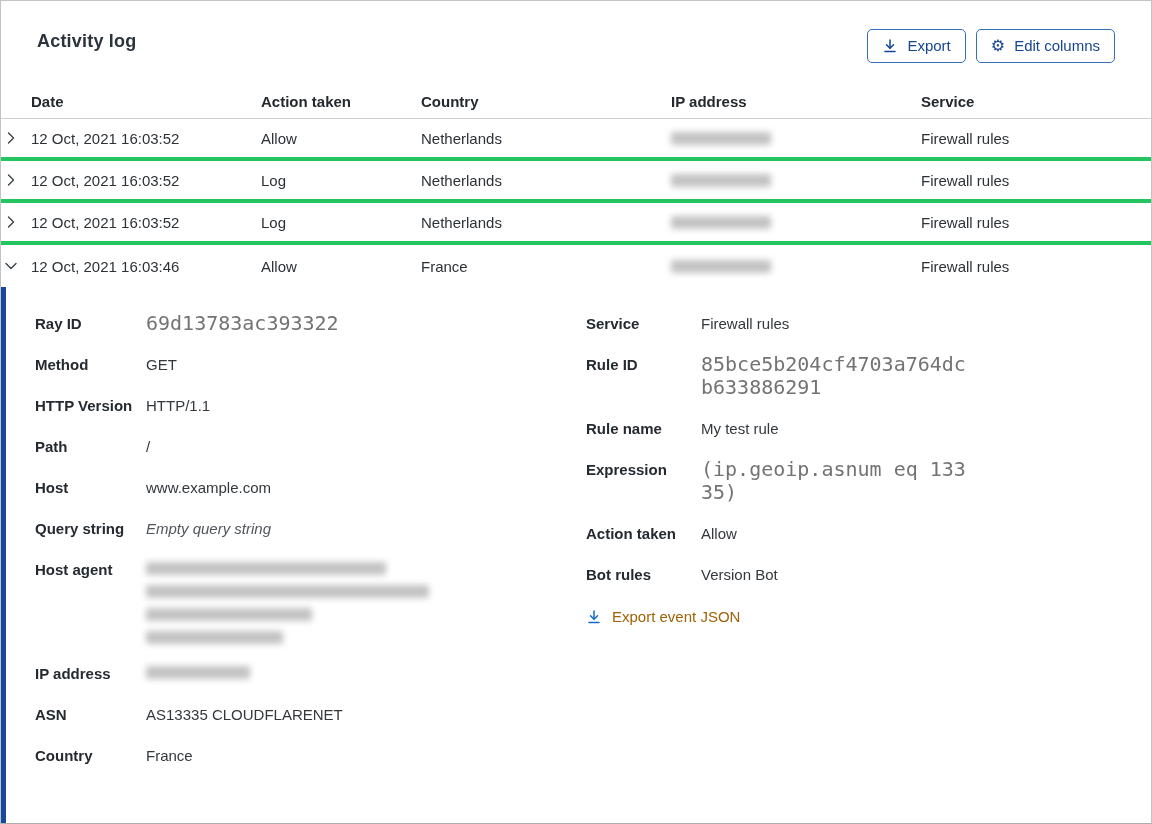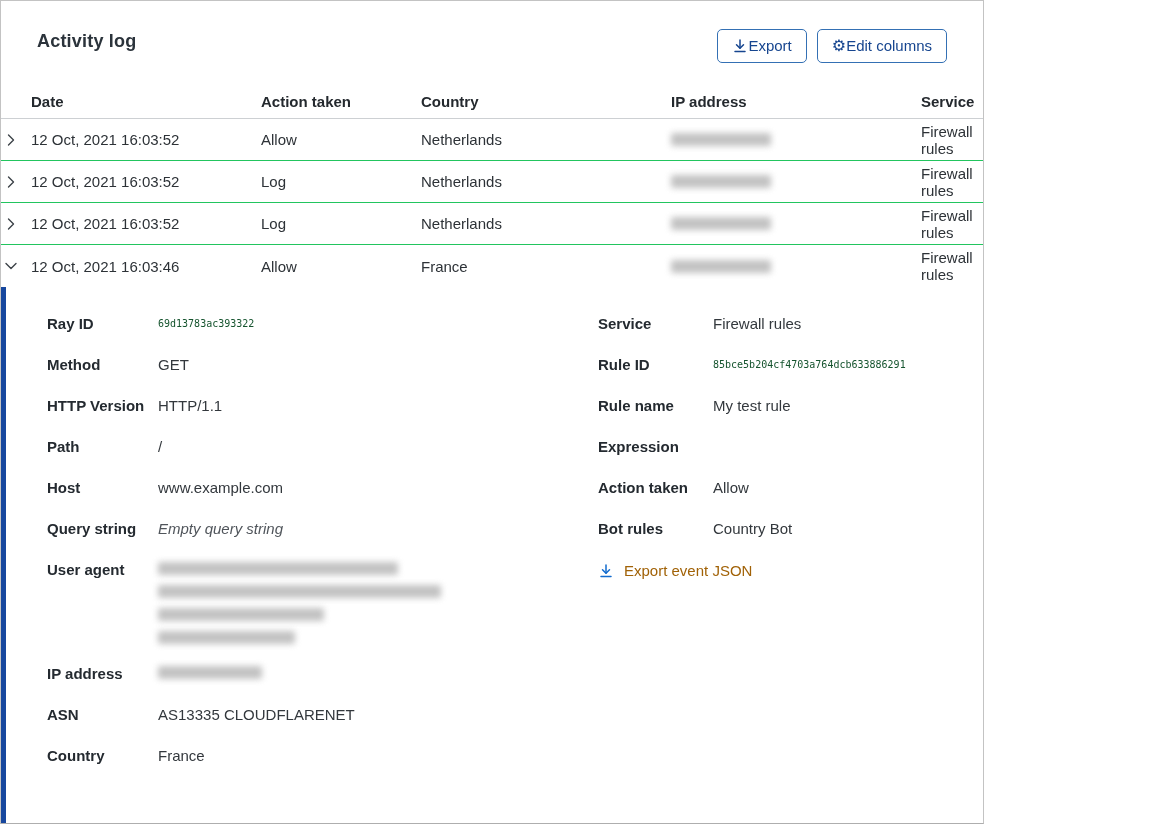--- a/index.html
+++ b/index.html
@@ -1,50 +1,50 @@
 <!DOCTYPE html>
 <html><head>
 <meta charset="utf-8">
 <style>
   * { box-sizing: border-box; margin: 0; padding: 0; }
   html,body { background:#fff; }
   body { width:1152px; height:824px; font-family:"Liberation Sans", sans-serif; color:#26292d; }
-  .app { width:984px; height:824px; border:1px solid #c3c3c3; border-bottom-color:#aeaeae; background:#fff;
+  .app { width:1152px; height:824px; border:1px solid #c3c3c3; border-bottom-color:#aeaeae; background:#fff;
          display:flex; flex-direction:column; overflow:hidden; }
 
   
   .topbar { display:flex; justify-content:space-between; align-items:flex-start; padding:30px 36px 0 36px; }
   .title { font-size:18px; font-weight:bold; color:#2b333b; letter-spacing:.2px; }
   .actions { display:flex; gap:10px; margin-top:-2px; }
-  .btn { display:inline-flex; align-items:center; background:#fff; border:1px solid #3470b4;
+  .btn { display:inline-flex; align-items:center; gap:9px; background:#fff; border:1px solid #3470b4;
          color:#16458f; font-family:"Liberation Sans",sans-serif; font-size:15px; padding:7px 14px;
          border-radius:5px; cursor:pointer; line-height:18px; }
   .btn svg { display:block; }
   .gear { font-size:16px; line-height:16px; color:#16458f; }
 
   
   .grid { display:grid; grid-template-columns:30px 230px 160px 250px 250px 1fr; align-items:center; }
   .thead { margin-top:22px; height:34px; border-bottom:1px solid #cdd0d3; font-weight:bold; font-size:15px; color:#24292e; }
   .thead .th { padding-left:0; }
-  .row { height:42px; border-bottom:1px solid #22c55e; font-size:15px; color:#2d3237; cursor:pointer; }
+  .row { height:42px; border-bottom:4px solid #22c55e; font-size:15px; color:#2d3237; cursor:pointer; }
   .row:last-of-type { border-bottom:none; }
   .chev { display:flex; align-items:center; justify-content:flex-start; padding-left:2px; color:#3c4248; }
   .blob { height:13px; border-radius:2px; background:#a9a9a9; filter:blur(3px); opacity:.7; }
   .blob.ip-row { width:100px; }
 
   
-  .panel { flex:1; border-left:5px solid #17479e; padding:25px 0 0 41px; display:flex; align-items:flex-start; }
+  .panel { flex:1; border-left:5px solid #17479e; padding:25px 0 0 29px; display:flex; align-items:flex-start; }
   .col-left { width:551px; flex:none; }
   .col-right { flex:1; }
   .field { display:flex; align-items:flex-start; margin-bottom:18px; line-height:23px; font-size:15px; }
   .col-left .field .lbl { width:111px; flex:none; }
   .col-right .field .lbl { width:115px; flex:none; }
   .lbl { font-weight:bold; color:#242a30; }
   .val { color:#33383d; }
-  .val.mono { font-family:"DejaVu Sans Mono","Liberation Mono",monospace; color:#14532d; font-size:10px; }
+  .val.mono { font-family:"DejaVu Sans Mono","Liberation Mono",monospace; color:#737373; font-size:20px; }
   .col-right .val.mono { display:inline-block; max-width:276px; word-break:break-all; }
   .val.italic { font-style:italic; color:#50555b; }
   .redact-lines { display:flex; flex-direction:column; gap:10px; padding-top:4px; }
   .redact-lines .blob:nth-child(1){ width:240px; }
   .redact-lines .blob:nth-child(2){ width:283px; }
   .redact-lines .blob:nth-child(3){ width:166px; }
   .redact-lines .blob:nth-child(4){ width:137px; }
   .blob.ip-detail { width:104px; margin-top:4px; }
 
   .export-link { display:inline-flex; align-items:center; gap:10px; color:#a16207; font-size:15px;
@@ -164,21 +164,21 @@
         </div>
         <div class="field">
           <span class="lbl">Host</span>
           <span class="val">www.example.com</span>
         </div>
         <div class="field">
           <span class="lbl">Query string</span>
           <span class="val italic">Empty query string</span>
         </div>
         <div class="field">
-          <span class="lbl">User agent</span>
+          <span class="lbl">Host agent</span>
           <span class="redact-lines">
             <span class="blob"></span>
             <span class="blob"></span>
             <span class="blob"></span>
             <span class="blob"></span>
           </span>
         </div>
         <div class="field">
           <span class="lbl">IP address</span>
           <span>
@@ -203,28 +203,29 @@
           <div class="field">
             <span class="lbl">Rule ID</span>
             <span class="val mono">85bce5b204cf4703a764dcb633886291</span>
           </div>
           <div class="field">
             <span class="lbl">Rule name</span>
             <span class="val">My test rule</span>
           </div>
           <div class="field">
             <span class="lbl">Expression</span>
+            <span class="val mono">(ip.geoip.asnum eq 13335)</span>
           </div>
           <div class="field">
             <span class="lbl">Action taken</span>
             <span class="val">Allow</span>
           </div>
           <div class="field">
             <span class="lbl">Bot rules</span>
-            <span class="val">Country Bot</span>
+            <span class="val">Version Bot</span>
           </div>
         </div>
       <a class="export-link">
         <span>
           <svg width="16" height="16" viewBox="0 0 16 16" fill="none" stroke="#126bce" stroke-width="1.5" stroke-linecap="round" stroke-linejoin="round">
             <path d="M8 2v8"></path>
               <path d="M4.5 6.8L8 10.3l3.5-3.5"></path>
               <path d="M3 13.5h10"></path>
           </svg>
         </span>

